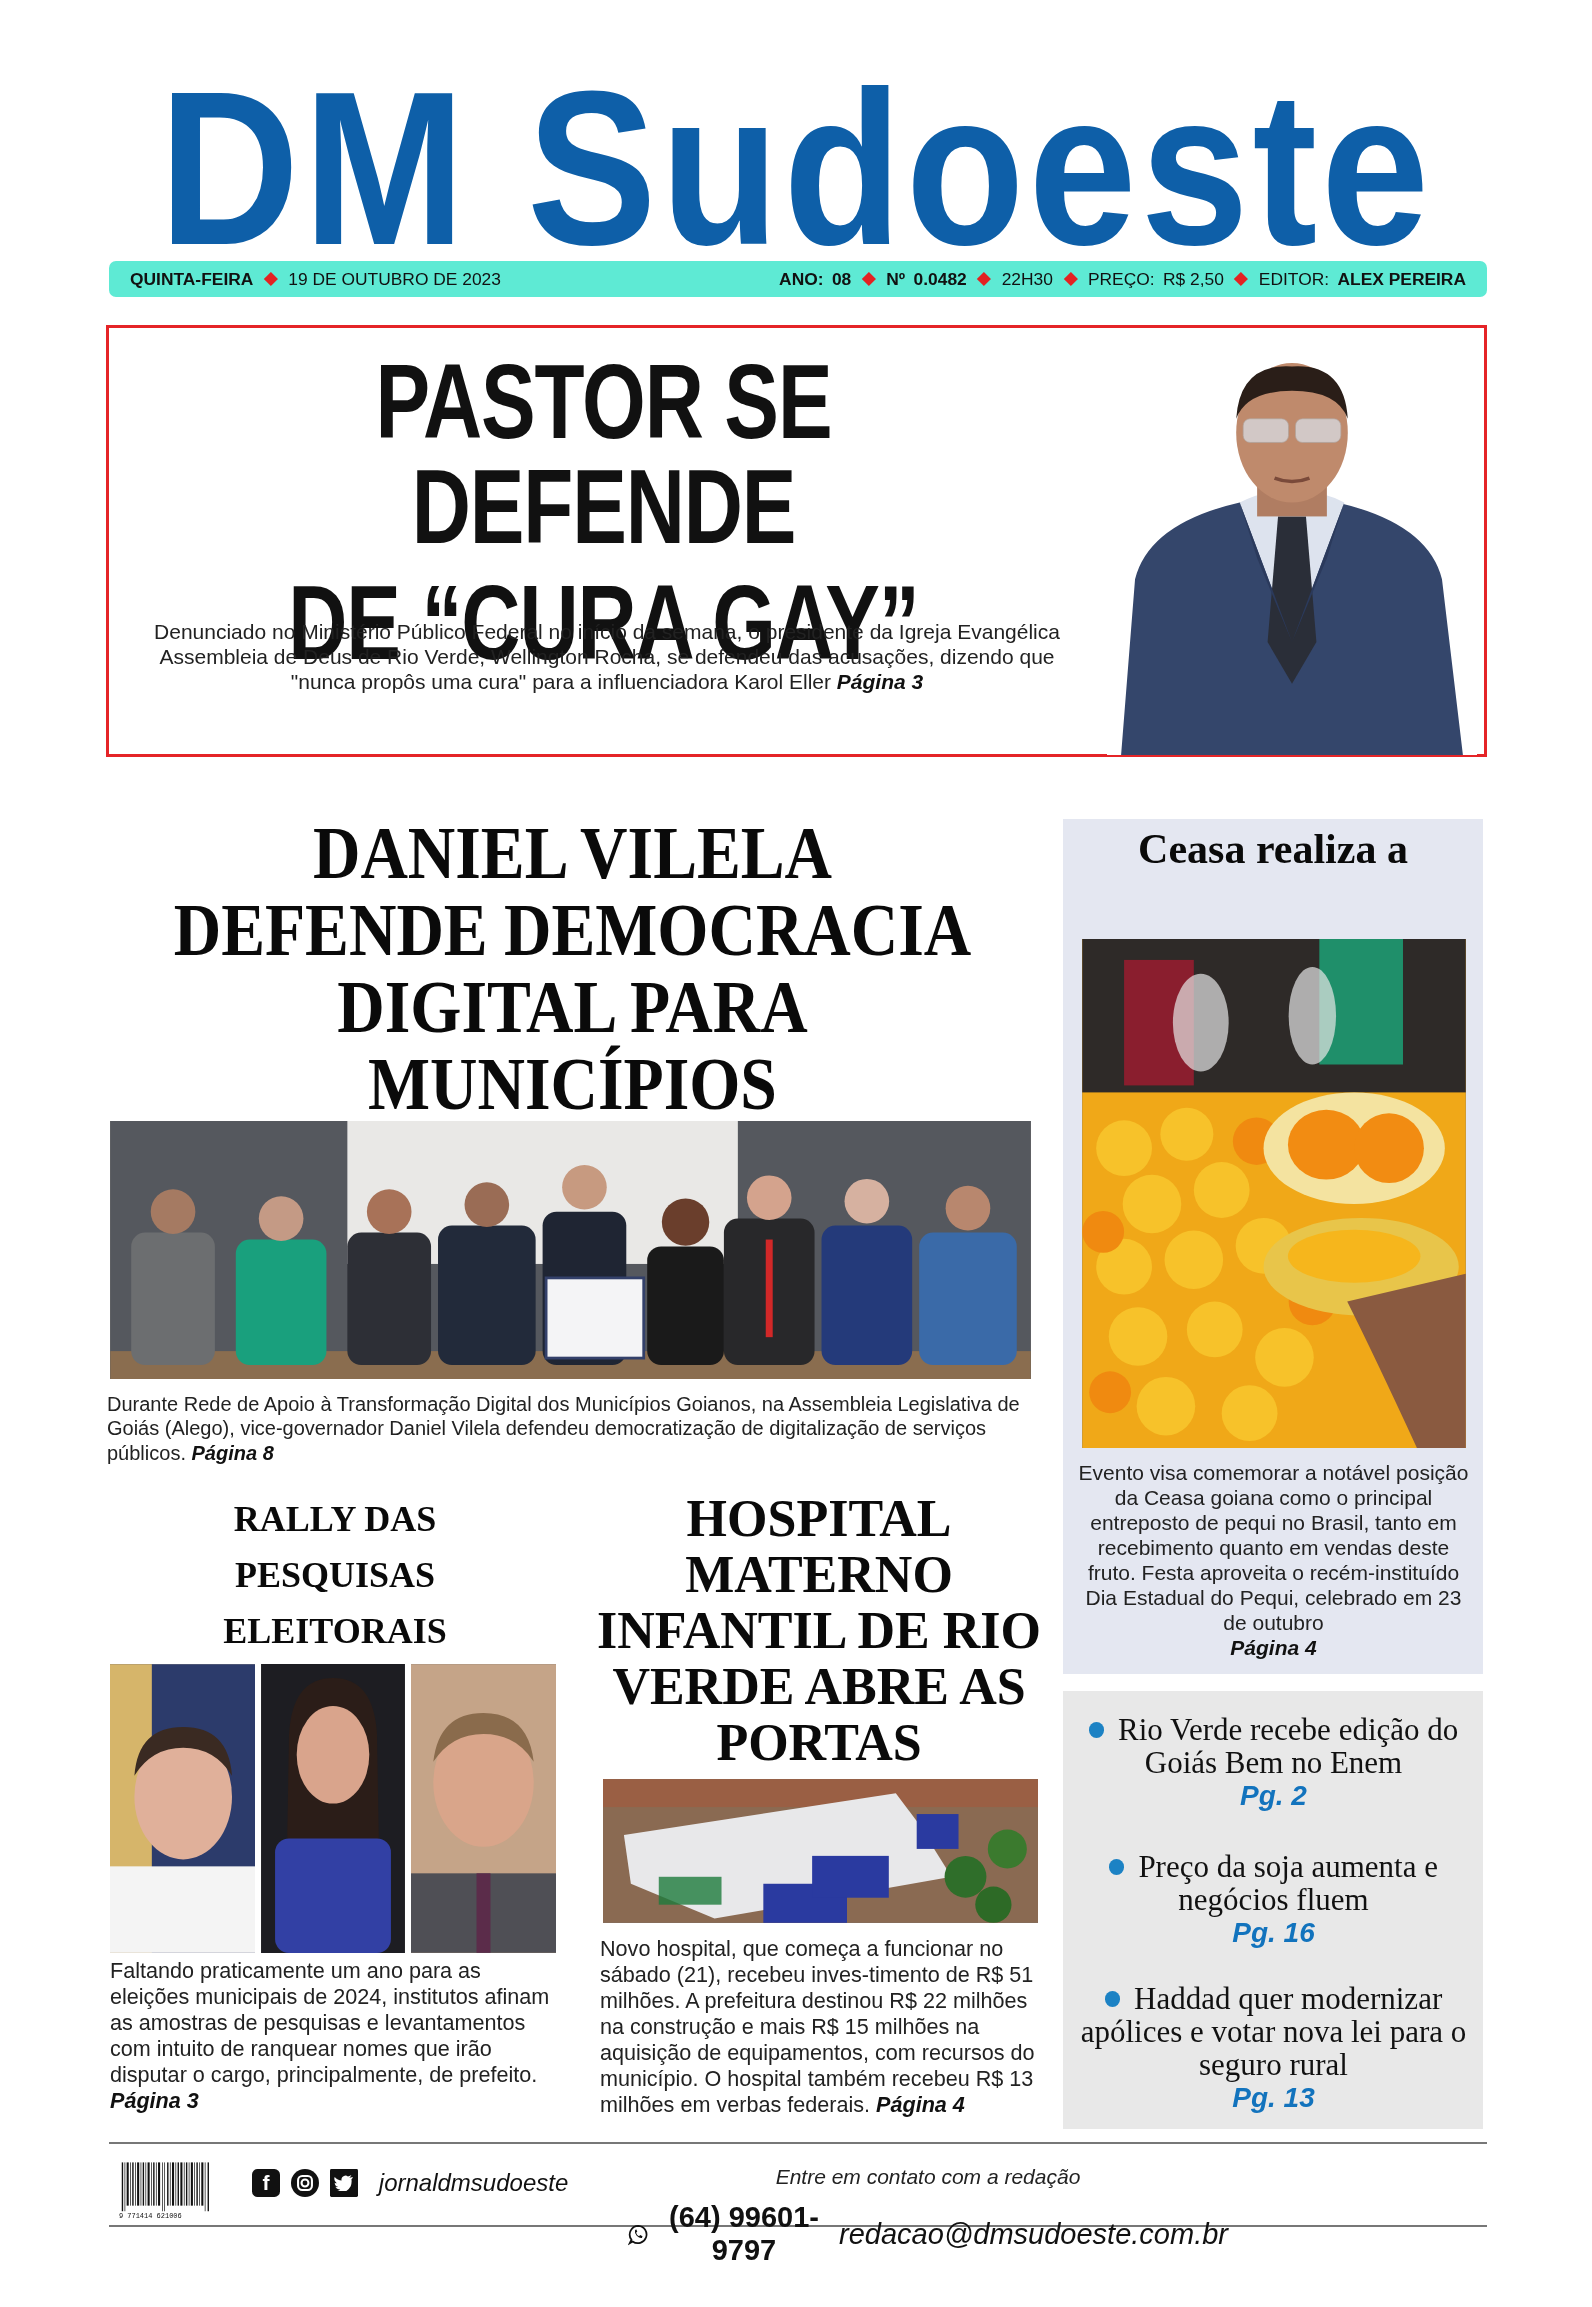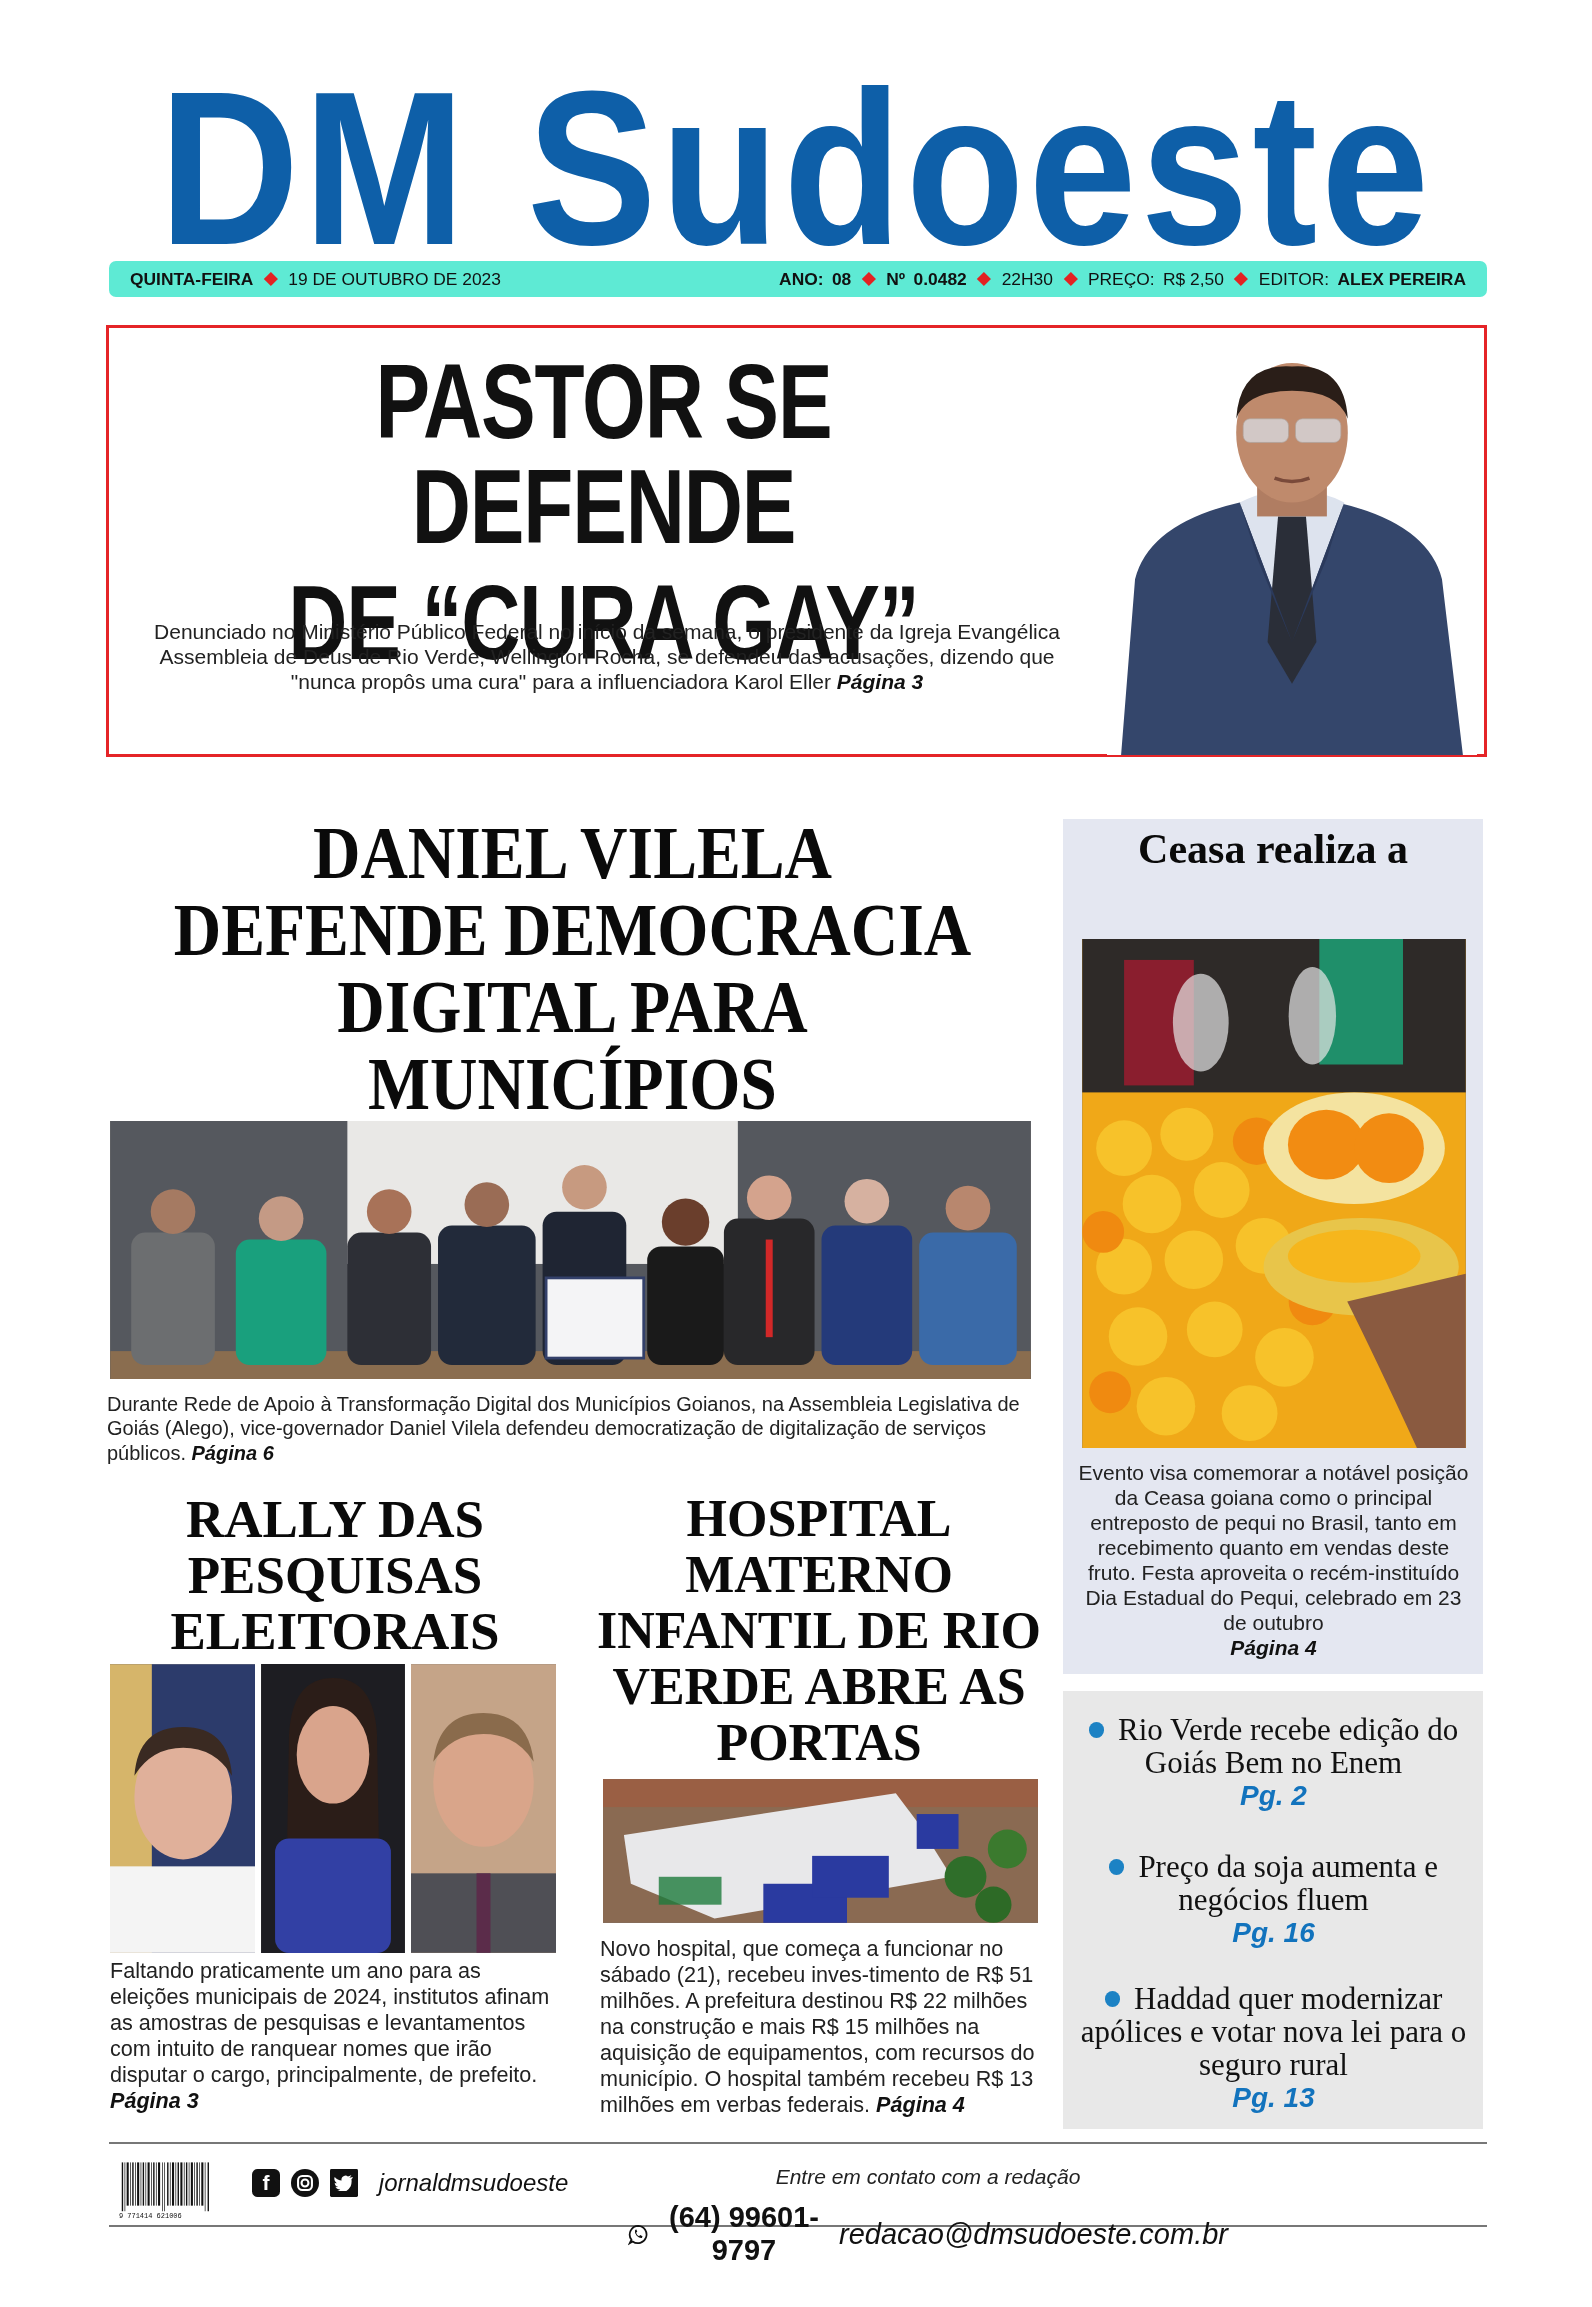--- a/index.html
+++ b/index.html
@@ -149,24 +149,24 @@
       <rect x="940" y="170" width="10" height="140" fill="#d22828"></rect>
       <rect x="1020" y="150" width="130" height="200" rx="20" fill="#243a7a"></rect>
         <circle cx="1085" cy="115" r="32" fill="#d6b1a0"></circle>
       <rect x="1160" y="160" width="140" height="190" rx="20" fill="#3a6aa8"></rect>
         <circle cx="1230" cy="125" r="32" fill="#b8876e"></circle>
     </g>
   </svg>
 </div>
 <div class="abs caption" style="left:107px; top:1392px; width:928px;">
   <span>Durante Rede de Apoio à Transformação Digital dos Municípios Goianos, na Assembleia Legislativa de Goiás (Alego), vice-governador Daniel Vilela defendeu democratização de digitalização de serviços públicos.</span>
-  <span class="pg-ref">Página 6</span>
-</div>
-
-<div class="abs hl" style="left:105px; top:1491px; width:460px; font-size:53px; line-height:56px;">
+  <span class="pg-ref">Página 8</span>
+</div>
+
+<div class="abs hl" style="left:105px; top:1491px; width:460px; font-size:36px; line-height:56px;">
   <div>RALLY DAS</div>
   <div>PESQUISAS</div>
   <div>ELEITORAIS</div>
 </div>
 <div class="abs photo" style="left:110px; top:1664px; width:145px; height:289px; background:#d9c9a4;">
   <svg width="145" height="289" viewBox="0 0 208 414">
     <rect width="208" height="414" fill="#2c3b6b"></rect>
       <rect width="60" height="414" fill="#d6b56a"></rect>
     <ellipse cx="105" cy="190" rx="70" ry="90" fill="#e0b09a"></ellipse>
       <path d="M35 160 Q40 90 105 90 Q170 90 175 160 Q150 120 105 120 Q60 120 35 160 Z" fill="#3a2a22"></path>

